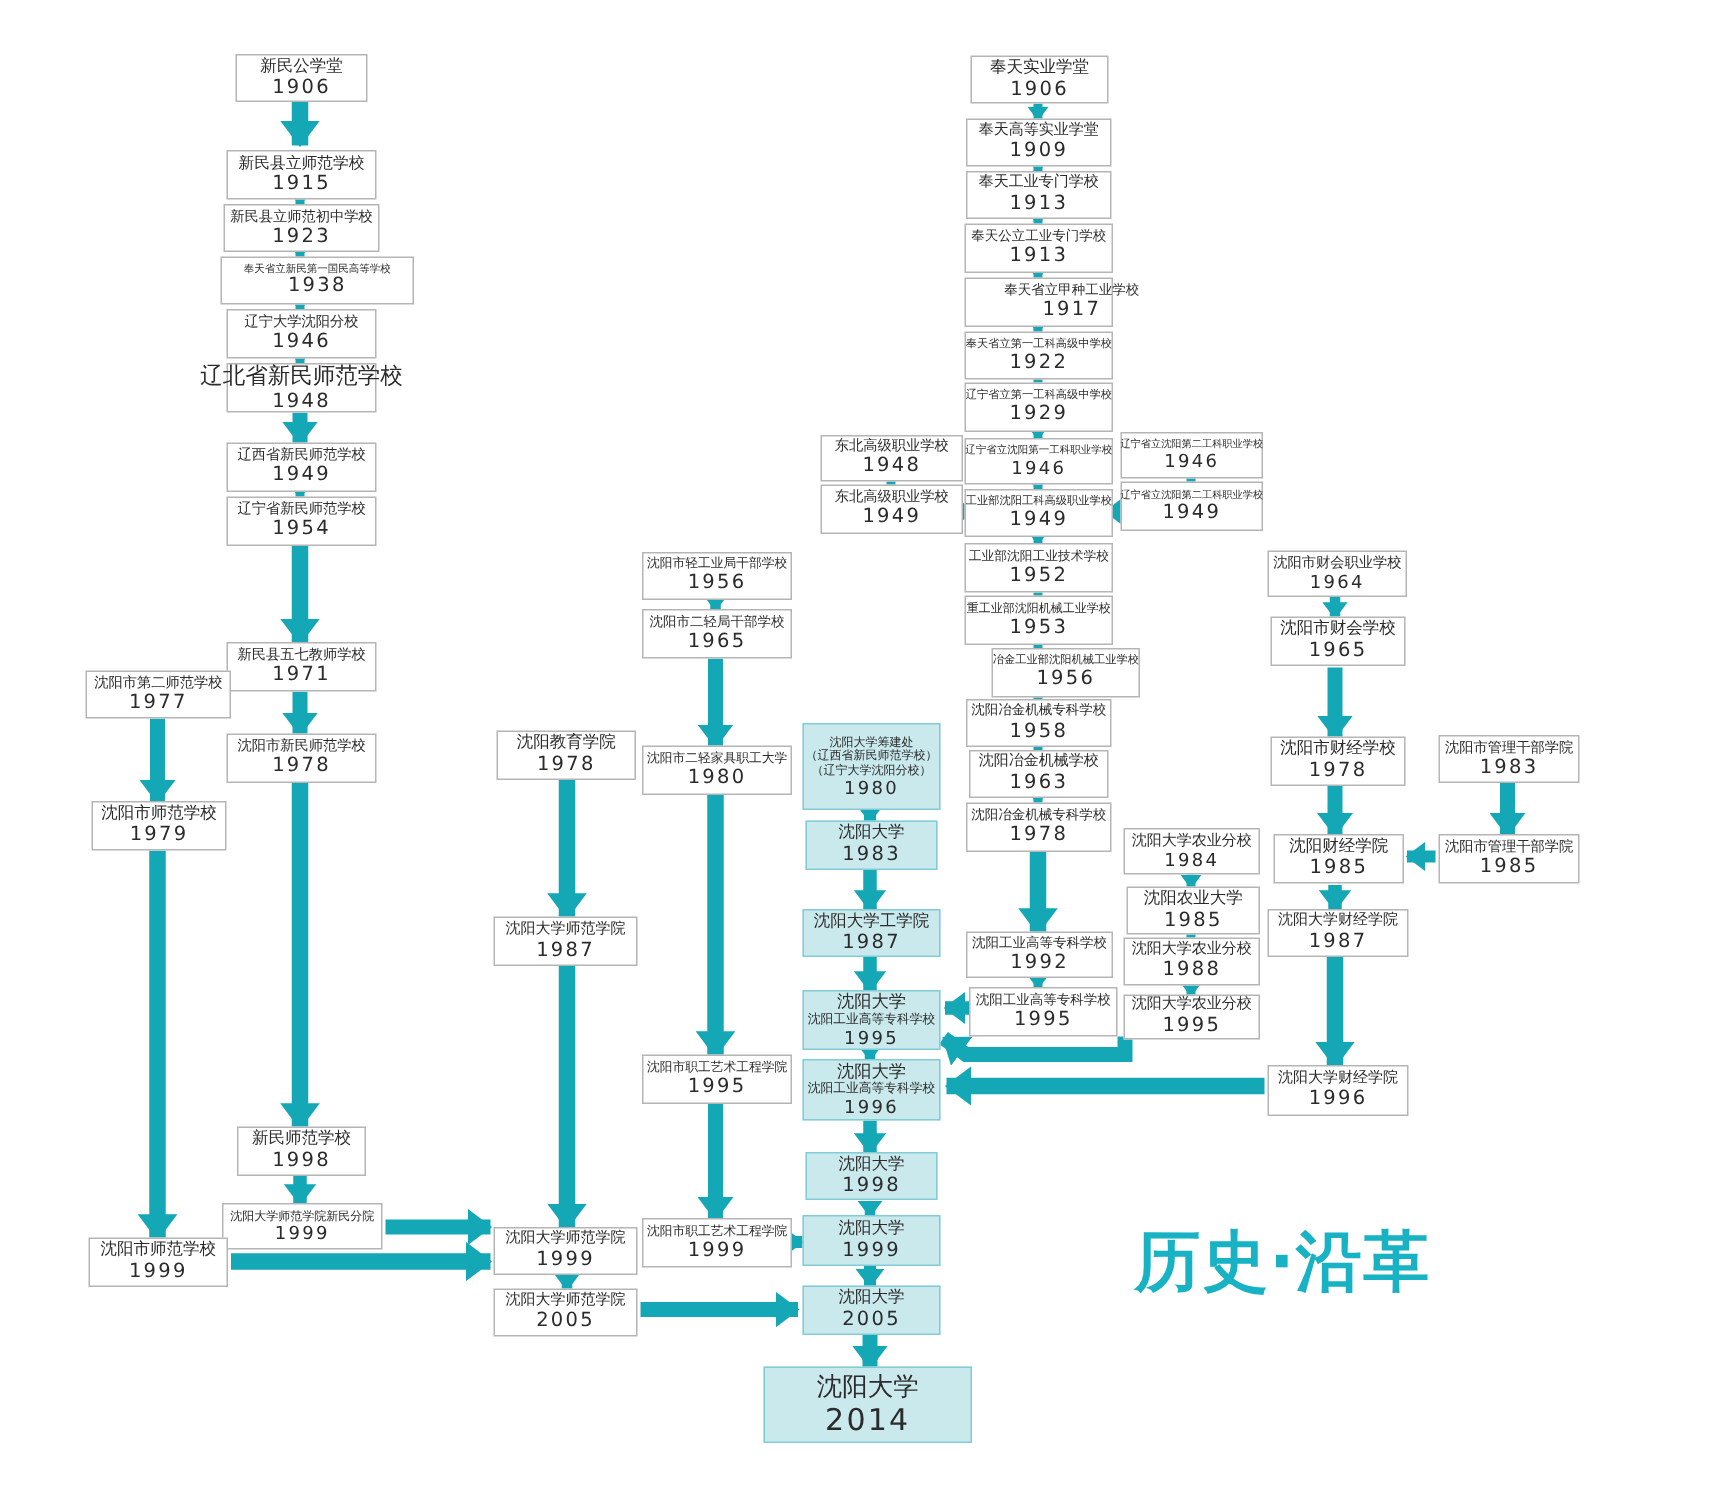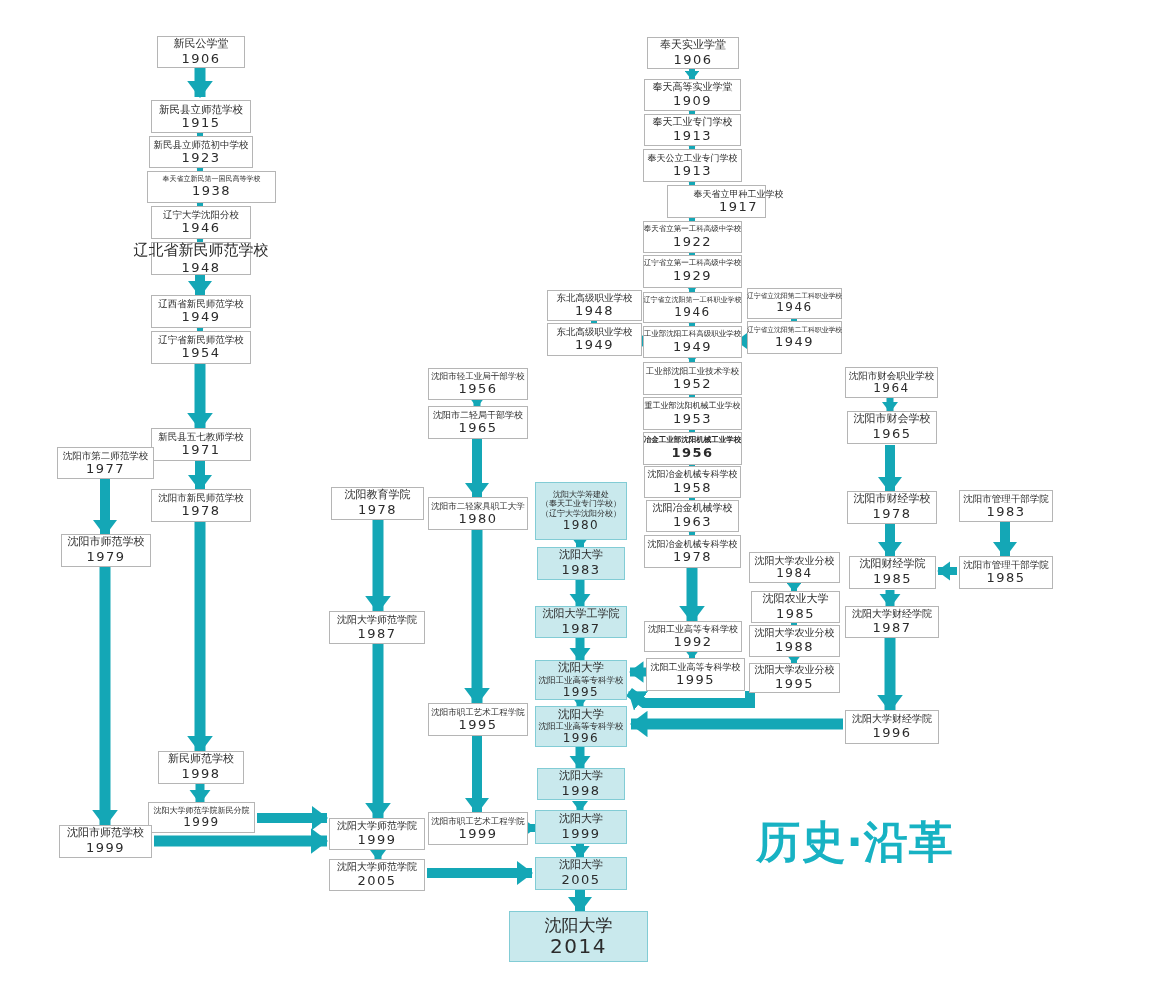--- a/index.html
+++ b/index.html
@@ -185,21 +185,21 @@
       <div class="node" style="left: 428px; top: 703px; width: 100px; height: 33px;">
         <div class="nm" style="font-size: 8.5px;">沈阳市职工艺术工程学院</div>
         <div class="yr" style="font-size: 13px;">1995</div>
       </div>
       <div class="node" style="left: 428px; top: 812px; width: 100px; height: 33px;">
         <div class="nm" style="font-size: 8.5px;">沈阳市职工艺术工程学院</div>
         <div class="yr" style="font-size: 13px;">1999</div>
       </div>
       <div class="node filled" style="left: 535px; top: 482px; width: 92px; height: 58px;">
         <div class="nm" style="font-size: 8px;">沈阳大学筹建处</div>
-        <div class="nm" style="font-size: 8px;">（奉天工业专门学校）</div>
+        <div class="nm" style="font-size: 8px;">（辽西省新民师范学校）</div>
         <div class="nm" style="font-size: 8px;">（辽宁大学沈阳分校）</div>
         <div class="yr" style="font-size: 12px;">1980</div>
       </div>
       <div class="node filled" style="left: 537px; top: 547px; width: 88px; height: 33px;">
         <div class="nm" style="font-size: 11px;">沈阳大学</div>
         <div class="yr" style="font-size: 13px;">1983</div>
       </div>
       <div class="node filled" style="left: 535px; top: 606px; width: 92px; height: 32px;">
         <div class="nm" style="font-size: 11px;">沈阳大学工学院</div>
         <div class="yr" style="font-size: 13px;">1987</div>
@@ -239,21 +239,21 @@
         <div class="yr" style="font-size: 13px;">1909</div>
       </div>
       <div class="node" style="left: 644px; top: 114px; width: 97px; height: 32px;">
         <div class="nm" style="font-size: 10px;">奉天工业专门学校</div>
         <div class="yr" style="font-size: 13px;">1913</div>
       </div>
       <div class="node" style="left: 643px; top: 149px; width: 99px; height: 33px;">
         <div class="nm" style="font-size: 9px;">奉天公立工业专门学校</div>
         <div class="yr" style="font-size: 13px;">1913</div>
       </div>
-      <div class="node" style="left: 667px; top: 185px; width: 99px; height: 33px; padding-left: 44px;">
+      <div class="node" style="left: 643px; top: 185px; width: 99px; height: 33px; padding-left: 44px;">
         <div class="nm" style="font-size: 9px;">奉天省立甲种工业学校</div>
         <div class="yr" style="font-size: 13px;">1917</div>
       </div>
       <div class="node" style="left: 643px; top: 221px; width: 99px; height: 32px;">
         <div class="nm" style="font-size: 7.5px;">奉天省立第一工科高级中学校</div>
         <div class="yr" style="font-size: 13px;">1922</div>
       </div>
       <div class="node" style="left: 643px; top: 255px; width: 99px; height: 33px;">
         <div class="nm" style="font-size: 7.5px;">辽宁省立第一工科高级中学校</div>
         <div class="yr" style="font-size: 13px;">1929</div>
@@ -267,21 +267,21 @@
         <div class="yr" style="font-size: 13px;">1949</div>
       </div>
       <div class="node" style="left: 643px; top: 362px; width: 99px; height: 33px;">
         <div class="nm" style="font-size: 8.5px;">工业部沈阳工业技术学校</div>
         <div class="yr" style="font-size: 13px;">1952</div>
       </div>
       <div class="node" style="left: 643px; top: 397px; width: 99px; height: 33px;">
         <div class="nm" style="font-size: 8px;">重工业部沈阳机械工业学校</div>
         <div class="yr" style="font-size: 13px;">1953</div>
       </div>
-      <div class="node" style="left: 643px; top: 432px; width: 99px; height: 33px; font-weight: bold;">
+      <div class="node" style="left: 661px; top: 432px; width: 99px; height: 33px;">
         <div class="nm" style="font-size: 7.5px;">冶金工业部沈阳机械工业学校</div>
         <div class="yr" style="font-size: 13px;">1956</div>
       </div>
       <div class="node" style="left: 644px; top: 466px; width: 97px; height: 32px;">
         <div class="nm" style="font-size: 9px;">沈阳冶金机械专科学校</div>
         <div class="yr" style="font-size: 13px;">1958</div>
       </div>
       <div class="node" style="left: 646px; top: 500px; width: 93px; height: 32px;">
         <div class="nm" style="font-size: 10px;">沈阳冶金机械学校</div>
         <div class="yr" style="font-size: 13px;">1963</div>

